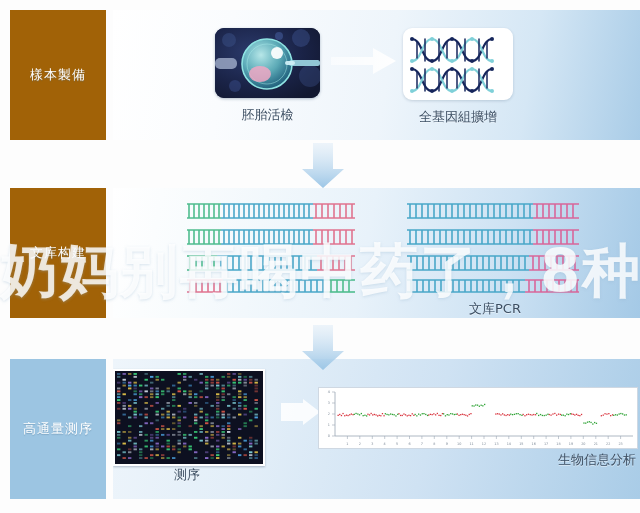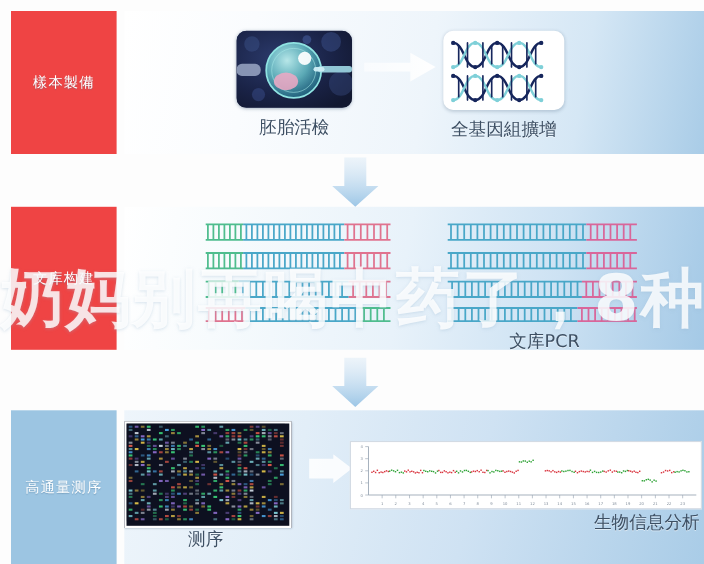--- a/index.html
+++ b/index.html
@@ -8,25 +8,25 @@
     background:#ffffff;
     font-family:"DejaVu Sans","Liberation Sans",sans-serif;
     position:relative;
   }
   .stage{position:absolute;left:0;top:0;width:640px;height:513px;background:#fdfdfd;}
 
   
   .row{position:absolute;left:0;width:640px;display:block;}
   #row1{top:10px;height:130px;}
   #row2{top:188px;height:130px;}
-  #row3{top:373px;height:140px;}
+  #row3{top:359px;height:140px;}
 
   .side-label{
     position:absolute;left:10px;top:0;width:96px;height:100%;
-    background:#ef4444;
+    background:#a16207;
     display:flex;align-items:center;justify-content:center;
     color:#ffffff;font-size:13px;letter-spacing:1px;
     text-shadow:0 1px 1px rgba(80,120,150,.45);
   }
   #row3 .side-label{background:#9cc5e2;}
 
   .panel{
     position:absolute;left:113px;top:0;width:527px;height:100%;
     background:linear-gradient(100deg,#ffffff 0%,#fafcfe 22%,#eef5fb 52%,#d5e7f5 78%,#a9cce7 100%);
     overflow:hidden;
@@ -40,21 +40,21 @@
 
   
   .r1-card{position:absolute;top:18px;border-radius:9px;}
   #embryo-card{left:102px;width:105px;height:70px;
     background:radial-gradient(circle at 30% 30%,#26335f 0%,#1a2347 55%,#141b38 100%);
     box-shadow:0 1px 3px rgba(40,70,100,.35);overflow:hidden;}
   #dna-card{left:290px;width:110px;height:72px;background:#ffffff;
     box-shadow:0 1px 3px rgba(40,70,100,.2);display:flex;align-items:center;justify-content:center;}
 
   .caption{
-    position:absolute;font-size:16px;color:#3d4f63;white-space:nowrap;
+    position:absolute;font-size:13px;color:#3d4f63;white-space:nowrap;
     text-shadow:0 1px 0 rgba(255,255,255,.5);
   }
   #cap-biopsy{left:102px;top:96px;width:105px;text-align:center;}
   #cap-wga{left:290px;top:98px;width:110px;text-align:center;}
 
   #arrow-right{position:absolute;left:218px;top:36px;width:66px;height:30px;}
 
   
   .lib-block{position:absolute;top:8px;height:100px;}
   #lib-left{left:72px;width:175px;}

